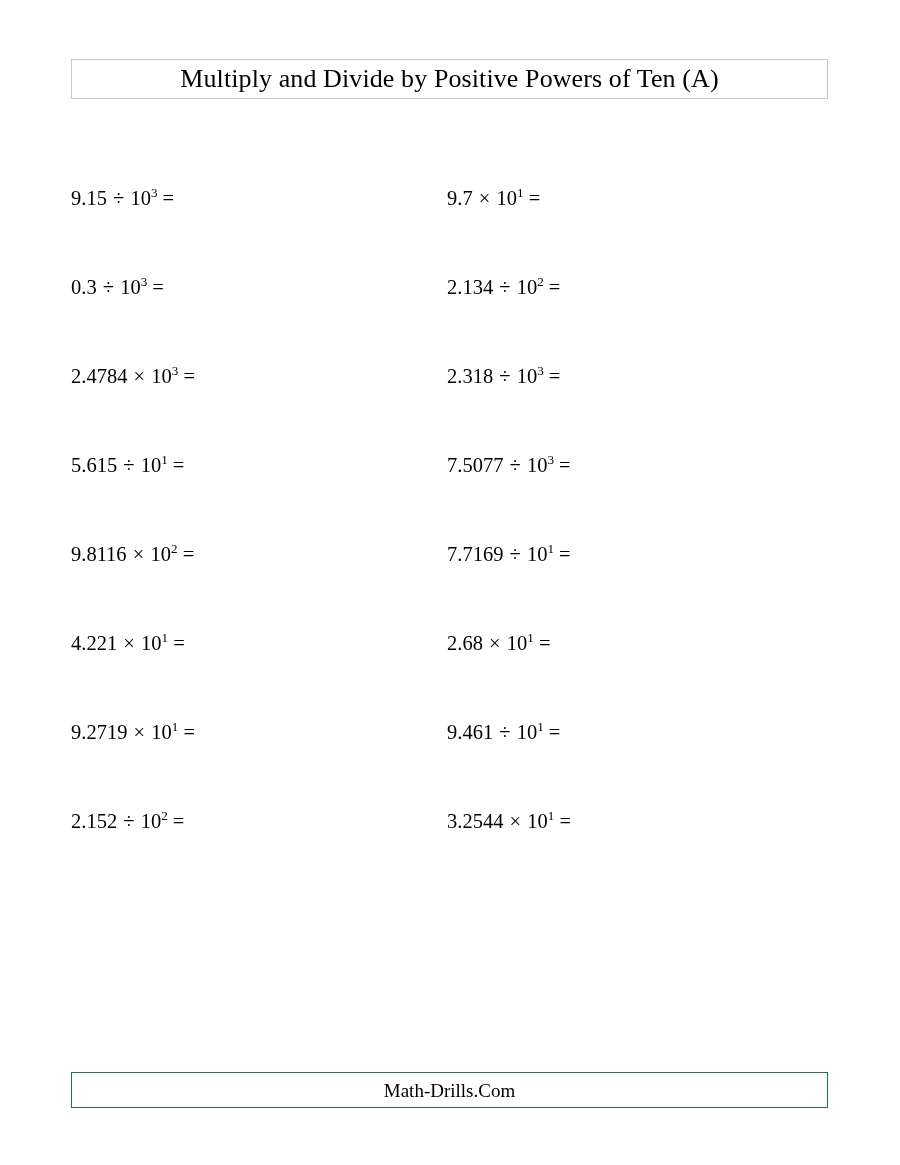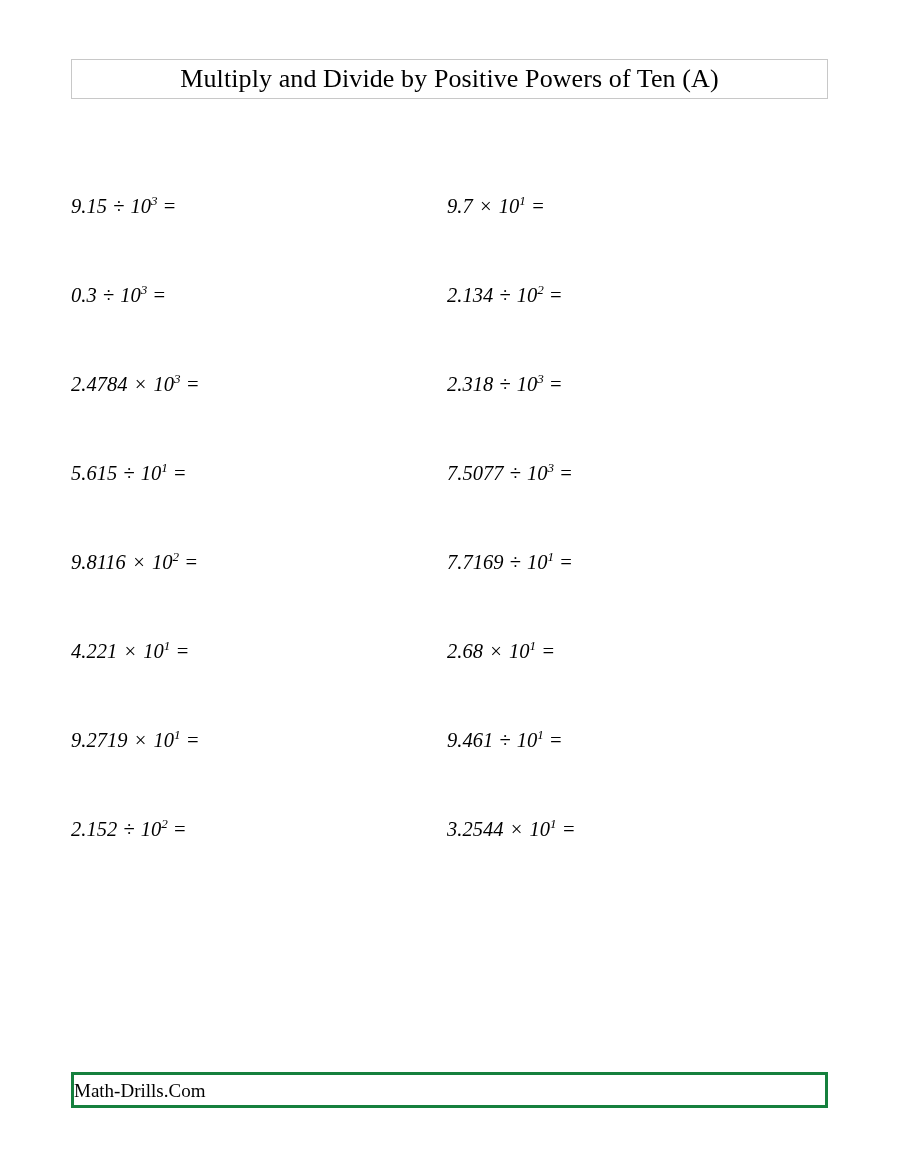--- a/index.html
+++ b/index.html
@@ -52,23 +52,22 @@
     width: 900px;
     text-align: center;
     font-size: 19px;
     line-height: 1;
   }
 
   
   .problems {
     position: absolute;
     left: 0;
-    top: 184px;
+    top: 176px;
     width: 900px;
-    font-style: italic;
   }
   .prow {
     position: relative;
     height: 89px;
   }
   .cell {
     position: absolute;
     top: 12px;
     font-size: 20.5px;
     line-height: 1;
@@ -86,25 +85,25 @@
     line-height: 0;
   }
 
   
   .footer-box {
     position: absolute;
     left: 71px;
     top: 1072px;
     width: 757px;
     height: 36px;
-    border: 3px solid #15803d;
+    border: 1px solid #15803d;
     box-sizing: border-box;
     display: flex;
     align-items: center;
-    justify-content: flex-start;
+    justify-content: center;
   }
   .footer-text {
     font-size: 19px;
     line-height: 1;
   }
 </style>
 </head>
 <body>
 
 <div class="sheet">

